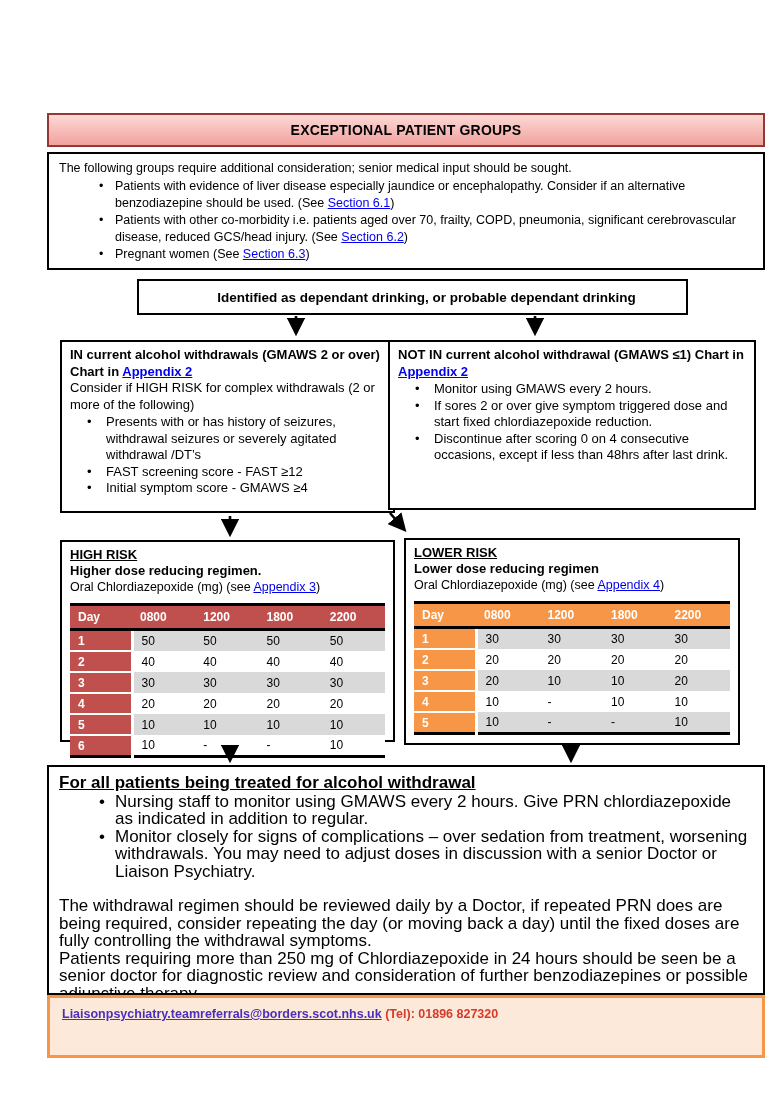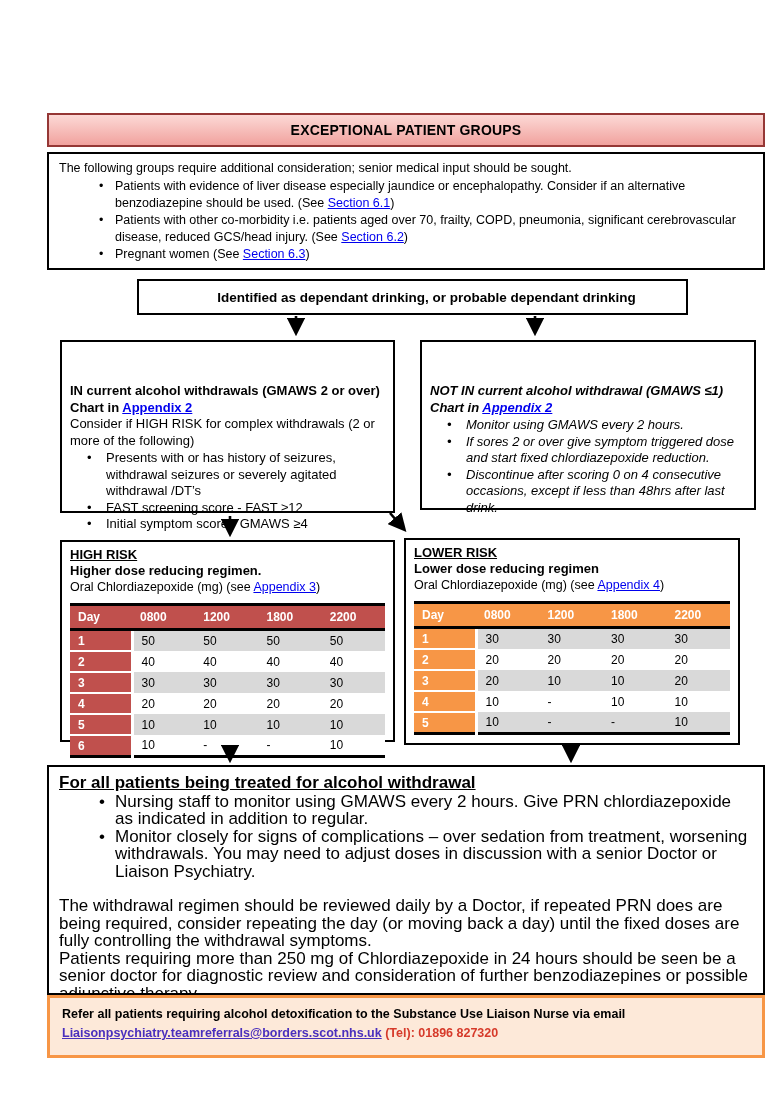--- a/index.html
+++ b/index.html
@@ -24,22 +24,22 @@
   ul.gul{margin:1px 0 0 0;padding-left:56px;list-style:none;}
   ul.gul li{position:relative;}
   ul.gul li::before{content:"\2022";position:absolute;left:-16px;}
 
   .identified-box{left:137px;top:279px;width:551px;height:36px;
     display:flex;align-items:center;justify-content:center;
     font-weight:bold;font-size:13.5px;}
 
   .mid-box{top:340px;padding:5px 8px;font-size:13px;line-height:16.5px;}
   .in-box{left:60px;width:335px;height:173px;}
-  .notin-box{left:420px;width:336px;height:170px;font-style:italic;}
-  .box-title{font-weight:bold;margin-top:36px;}
+  .notin-box{left:388px;width:368px;height:170px;}
+  .box-title{font-weight:bold;}
   ul.bul{margin:1px 0 0 0;padding-left:36px;list-style:none;}
   ul.bul li{position:relative;}
   ul.bul li::before{content:"\2022";position:absolute;left:-19px;}
 
   .risk-box{padding:5px 8px;font-size:13px;line-height:16px;}
   .high-box{left:60px;top:540px;width:335px;height:202px;}
   .lower-box{left:404px;top:538px;width:336px;height:207px;}
   .risk-head{font-weight:bold;text-decoration:underline;}
   .risk-sub{font-weight:bold;}
   .risk-cap{font-size:12.5px;}
@@ -243,21 +243,20 @@
     <div class="all-head">For all patients being treated for alcohol withdrawal</div>
     <ul class="aul">
       <li>Nursing staff to monitor using GMAWS every 2 hours. Give PRN chlordiazepoxide as indicated in addition to regular.</li>
       <li>Monitor closely for signs of complications – over sedation from treatment, worsening withdrawals. You may need to adjust doses in discussion with a senior Doctor or Liaison Psychiatry.</li>
     </ul>
     <div class="all-para">The withdrawal regimen should be reviewed daily by a Doctor, if repeated PRN does are being required, consider repeating the day (or moving back a day) until the fixed doses are fully controlling the withdrawal symptoms.</div>
     <div>Patients requiring more than 250 mg of Chlordiazepoxide in 24 hours should be seen be a senior doctor for diagnostic review and consideration of further benzodiazepines or possible adjunctive therapy.</div>
   </div>
 
   <div class="abs footer-box">
-    <div>Refer all patients requiring alcohol detoxification to the Substance Use Liaison Nurse via email</div>
     <div><a class="email-lnk">Liaisonpsychiatry.teamreferrals@borders.scot.nhs.uk</a><span class="tel"> (Tel): 01896 827320</span></div>
   </div>
 
   <svg class="abs arrows" viewBox="0 0 780 1103" xmlns="http://www.w3.org/2000/svg">
     <defs>
       <marker id="ah" markerWidth="7" markerHeight="7" refX="5" refY="3.5" orient="auto">
         <path d="M0,0 L7,3.5 L0,7 z" fill="#000"></path>
       </marker>
     </defs>
     <line x1="296" y1="316" x2="296" y2="331" stroke="#000" stroke-width="2.6" marker-end="url(#ah)"></line>

